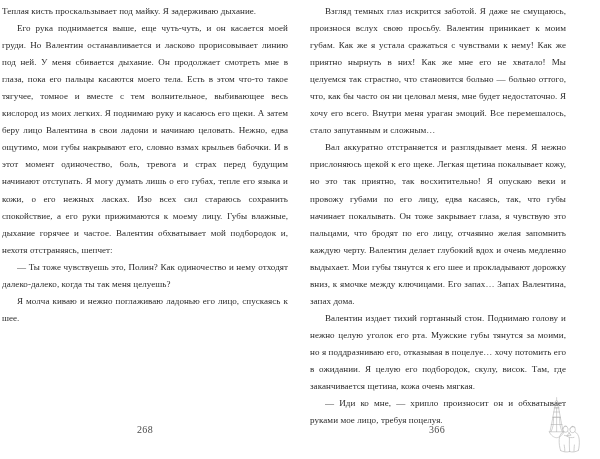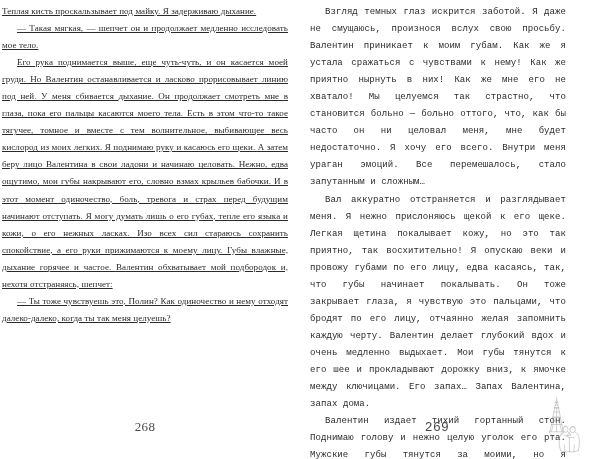--- a/index.html
+++ b/index.html
@@ -22,26 +22,24 @@
     flex-direction: row;
   }
   .page {
     position: relative;
     box-sizing: border-box;
     height: 459px;
   }
   .page-left {
     width: 300px;
     padding: 3px 12px 0 2px;
-    text-decoration: underline;
   }
   .page-right {
     width: 300px;
     padding: 3px 34px 0 10px;
-    font-family: Liberation Mono, monospace;
   }
   .text-block {
     font-size: 9.05px;
     line-height: 17.05px;
     text-align: justify;
     text-justify: inter-word;
     letter-spacing: 0.04px;
     word-spacing: 0.1px;
     hyphens: manual;
   }
@@ -51,21 +49,21 @@
   }
   .text-block p.noindent {
     text-indent: 0;
   }
   .folio {
     position: absolute;
     bottom: 24px;
     left: 0;
     right: 0;
     text-align: center;
-    font-size: 13px;
+    font-size: 10px;
     color: #4a4a4a;
     letter-spacing: 0.3px;
   }
   .page-left .folio { padding-right: 10px; }
   .page-right .folio { padding-right: 26px; }
 
   .vignette {
     position: absolute;
     right: 4px;
     bottom: 2px;
@@ -77,35 +75,35 @@
   .vignette svg { display: block; }
 </style>
 </head>
 <body>
 
 <div class="spread">
 
   <div class="page page-left">
     <div class="text-block">
       <p class="noindent">Теплая кисть проскальзывает под майку. Я задерживаю дыхание.</p>
-      <p>— Такая мягкая, — шепчет он и продолжает медленно исследовать мое тело.</p>
       <p>Его рука поднимается выше, еще чуть-чуть, и он касается моей груди. Но Валентин останавливается и ласково прорисовывает линию под ней. У меня сбивается дыхание. Он продолжает смотреть мне в глаза, пока его пальцы касаются моего тела. Есть в этом что-то такое тягучее, томное и вместе с тем волнительное, выбивающее весь кислород из моих легких. Я поднимаю руку и касаюсь его щеки. А затем беру лицо Валентина в свои ладони и начинаю целовать. Нежно, едва ощутимо, мои губы накрывают его, словно взмах крыльев бабочки. И в этот момент одиночество, боль, тревога и страх перед будущим начинают отступать. Я могу думать лишь о его губах, тепле его языка и кожи, о его нежных ласках. Изо всех сил стараюсь сохранить спокойствие, а его руки прижимаются к моему лицу. Губы влажные, дыхание горячее и частое. Валентин обхватывает мой подбородок и, нехотя отстраняясь, шепчет:</p>
       <p>— Ты тоже чувствуешь это, Полин? Как одиночество и нему отходят далеко-далеко, когда ты так меня целуешь?</p>
+      <p>Я молча киваю и нежно поглаживаю ладонью его лицо, спускаясь к шее.</p>
     </div>
     <div class="folio">268</div>
   </div>
 
   <div class="page page-right">
     <div class="text-block">
       <p>Взгляд темных глаз искрится заботой. Я даже не смущаюсь, произнося вслух свою просьбу. Валентин приникает к моим губам. Как же я устала сражаться с чувствами к нему! Как же приятно нырнуть в них! Как же мне его не хватало! Мы целуемся так страстно, что становится больно — больно оттого, что, как бы часто он ни целовал меня, мне будет недостаточно. Я хочу его всего. Внутри меня ураган эмоций. Все перемешалось, стало запутанным и сложным…</p>
       <p>Вал аккуратно отстраняется и разглядывает меня. Я нежно прислоняюсь щекой к его щеке. Легкая щетина покалывает кожу, но это так приятно, так восхитительно! Я опускаю веки и провожу губами по его лицу, едва касаясь, так, что губы начинает покалывать. Он тоже закрывает глаза, я чувствую это пальцами, что бродят по его лицу, отчаянно желая запомнить каждую черту. Валентин делает глубокий вдох и очень медленно выдыхает. Мои губы тянутся к его шее и прокладывают дорожку вниз, к ямочке между ключицами. Его запах… Запах Валентина, запах дома.</p>
       <p>Валентин издает тихий гортанный стон. Поднимаю голову и нежно целую уголок его рта. Мужские губы тянутся за моими, но я поддразниваю его, отказывая в поцелуе… хочу потомить его в ожидании. Я целую его подбородок, скулу, висок. Там, где заканчивается щетина, кожа очень мягкая.</p>
       <p>— Иди ко мне, — хрипло произносит он и обхватывает руками мое лицо, требуя поцелуя.</p>
     </div>
-    <div class="folio">269</div>
+    <div class="folio">366</div>
 
     <div class="vignette">
       <svg viewBox="0 0 62 62" width="62" height="62" fill="none" stroke="#8a8a8a" stroke-width="0.6" stroke-linecap="round" stroke-linejoin="round">
 
         <g stroke="#7d7d7d" stroke-width="0.55">
           <path d="M22.6 5.2 L22.6 2.6"></path>
           <path d="M21.3 7.2 L22.6 5.0 L23.9 7.2"></path>
           <path d="M21.1 7.4 L24.1 7.4"></path>
           <path d="M20.6 12.6 L22.6 7.2 L24.6 12.6"></path>
           <path d="M20.2 12.9 L25.0 12.9"></path>

